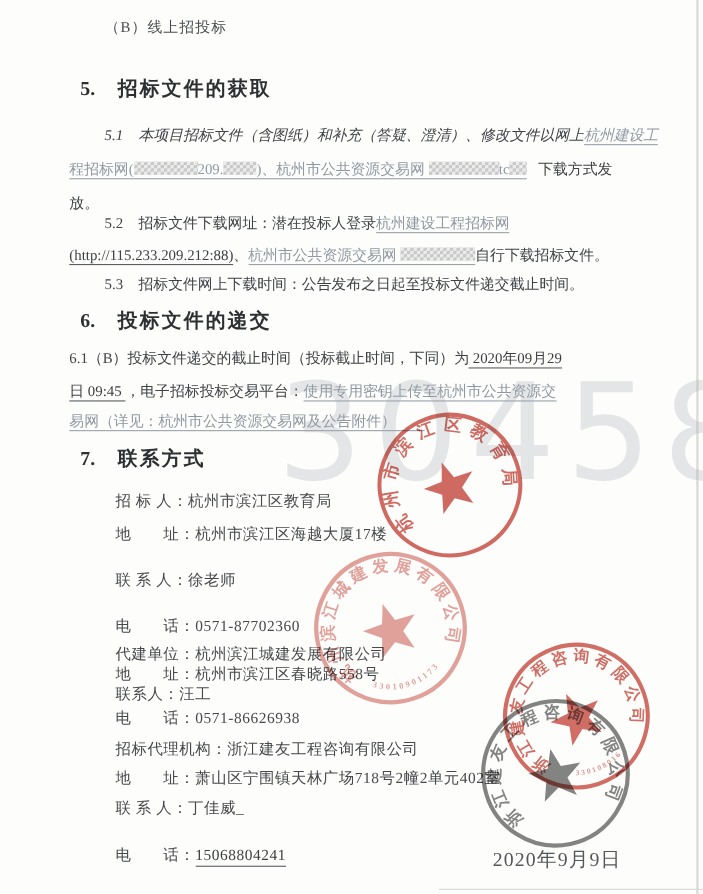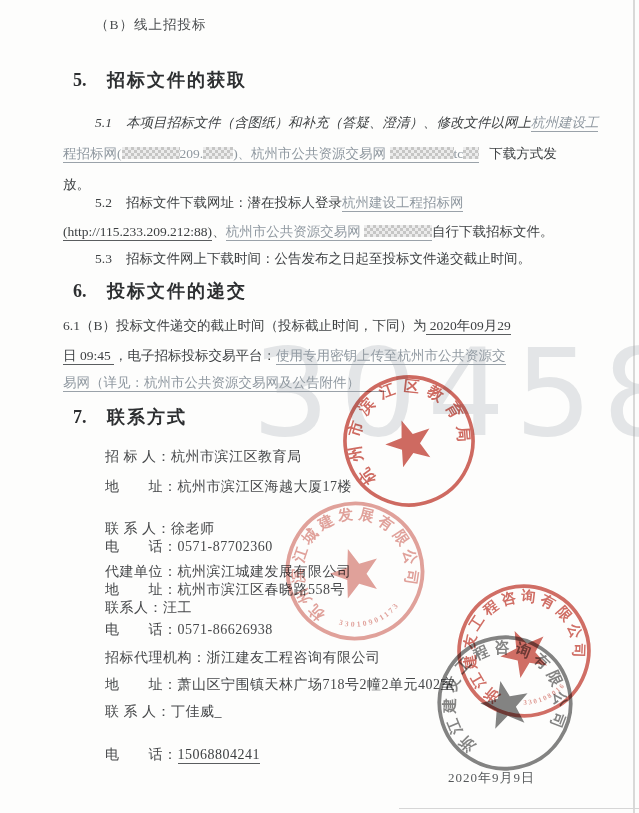--- a/index.html
+++ b/index.html
@@ -31,21 +31,21 @@
     background-size:6px 6px;background-position:0 0,3px 3px;
   }
   .contact{margin-left:105px;font-size:14px;line-height:18px;white-space:nowrap;color:#46484a;letter-spacing:.5px;}
   .watermark{
     position:absolute;left:252px;top:322px;font-family:"DejaVu Sans",sans-serif;
     font-size:122px;font-weight:400;letter-spacing:10px;color:rgba(158,168,173,.27);
     white-space:nowrap;z-index:1;pointer-events:none;
   }
   .stamp{position:absolute;mix-blend-mode:multiply;z-index:3;}
   .stamp text{font-family:"Liberation Serif",serif;font-weight:bold;}
-  .date{position:absolute;left:448px;top:769px;font-size:13px;color:#55585a;z-index:4;letter-spacing:1px;text-align:center;}
+  .date{position:absolute;left:448px;top:769px;font-size:18px;color:#55585a;z-index:4;letter-spacing:1px;text-align:center;}
   .edge-r{position:absolute;right:4px;top:0;width:2px;height:813px;background:#c9c9c9;opacity:.7;}
   .edge-b{position:absolute;right:0;bottom:4px;width:240px;height:1px;background:#d6d6d6;}
 </style>
 </head>
 <body>
 
 <div class="watermark">304582</div>
 
 <div class="content">
 
@@ -82,21 +82,21 @@
   </div>
   <div class="line mt9">
     <span class="gu" style="padding-right:26px">易网（详见：杭州市公共资源交易网及公告附件）</span>
   </div>
 
   <div class="sec-h h7"><span class="no">7.</span><span>联系方式</span></div>
 
   <div class="contact" style="margin-top:19px"><span>招 标 人：</span><span>杭州市滨江区教育局</span></div>
   <div class="contact" style="margin-top:12px"><span>地　　址：</span><span>杭州市滨江区海越大厦17楼</span></div>
   <div class="contact" style="margin-top:24px"><span>联 系 人：</span><span>徐老师</span></div>
-  <div class="contact" style="margin-top:0"><span>电　　话：</span><span>0571-87702360</span></div>
+  <div class="contact" style="margin-top:24px"><span>电　　话：</span><span>0571-87702360</span></div>
   <div class="contact" style="margin-top:7px"><span>代建单位：</span><span>杭州滨江城建发展有限公司</span></div>
   <div class="contact"><span>地　　址：</span><span>杭州市滨江区春晓路558号</span></div>
   <div class="contact"><span>联系人：</span><span>汪工</span></div>
   <div class="contact" style="margin-top:4px"><span>电　　话：</span><span>0571-86626938</span></div>
   <div class="contact" style="margin-top:10px"><span>招标代理机构：</span><span>浙江建友工程咨询有限公司</span></div>
   <div class="contact" style="margin-top:9px"><span>地　　址：</span><span>萧山区宁围镇天林广场718号2幢2单元402室</span></div>
   <div class="contact" style="margin-top:9px"><span>联 系 人：</span><span>丁佳威_</span></div>
   <div class="contact" style="margin-top:25px"><span>电　　话：</span><span class="du">15068804241</span></div>
 
 </div>

